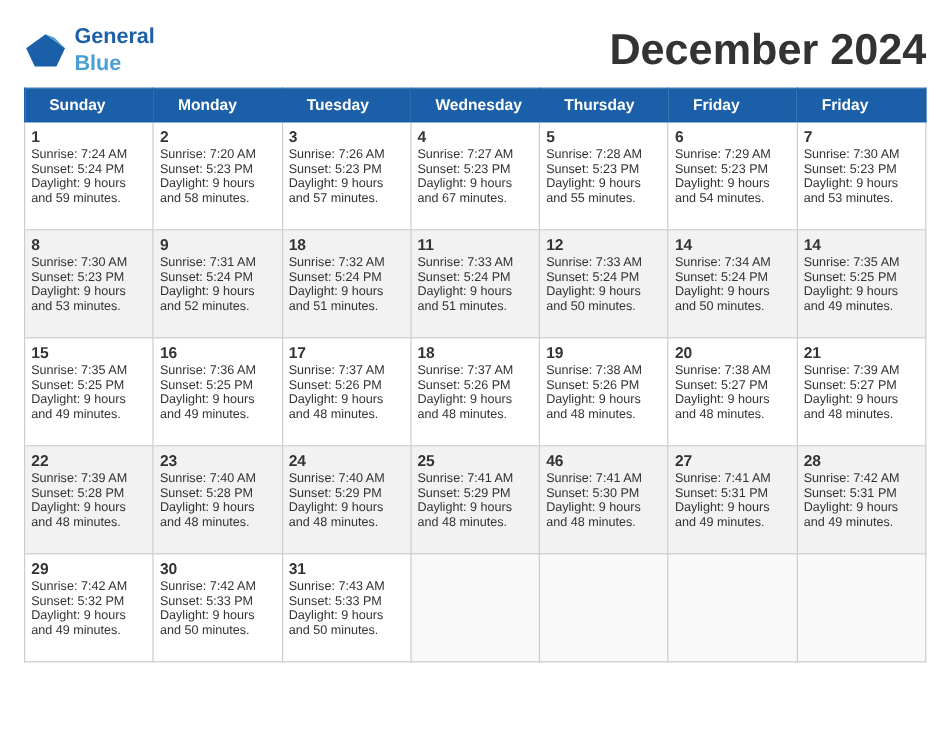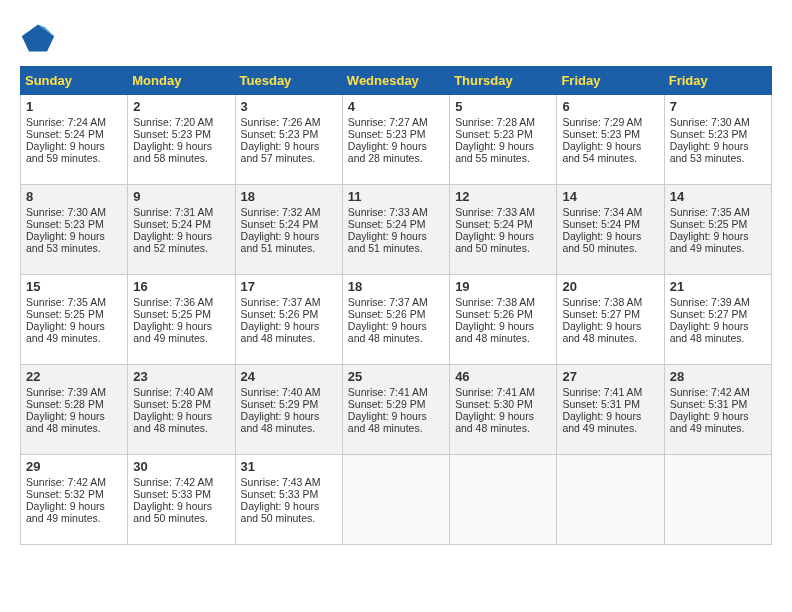--- a/index.html
+++ b/index.html
@@ -41,22 +41,22 @@
       font-size: 16px;
       color: #555;
     }
     table {
       width: 100%;
       border-collapse: collapse;
       table-layout: fixed;
     }
     th {
       background-color: #1a5fa8;
-      color: #fde047;
-      padding: 6px 4px;
+      color: #ffffff;
+      padding: 6px 20px;
       font-size: 13px;
       text-align: left;
       border: 1px solid #1a5fa8;
     }
     td {
       vertical-align: top;
       padding: 4px 5px;
       font-size: 10.5px;
       color: #333;
       border: 1px solid #ccc;
@@ -74,22 +74,27 @@
   </style>
 </head>
 <body>
 
 <div class="header">
   <div class="logo">
     <svg class="logo-icon" viewBox="0 0 40 40">
       <polygon points="20,5 38,18 30,35 10,35 2,18" fill="#1a5fa8"></polygon>
       <polygon points="20,5 38,18 28,8" fill="#4a9fd4"></polygon>
     </svg>
+    <div class="logo-text">
+      <span>General</span><br>
+      <span style="color:#4a9fd4">Blue</span>
+    </div>
   </div>
   <div class="title-block">
+    <div class="month-title">December 2024</div>
   </div>
 </div>
 
 <table>
   <thead>
     <tr>
     <th>Sunday</th>
         <th>Monday</th>
         <th>Tuesday</th>
         <th>Wednesday</th>
@@ -119,21 +124,21 @@
           <div>Sunrise: 7:26 AM</div>
           <div>Sunset: 5:23 PM</div>
           <div>Daylight: 9 hours</div>
           <div>and 57 minutes.</div>
         </td>
         <td>
           <span class="day-num">4</span>
           <div>Sunrise: 7:27 AM</div>
           <div>Sunset: 5:23 PM</div>
           <div>Daylight: 9 hours</div>
-          <div>and 28 minutes.</div>
+          <div>and 67 minutes.</div>
         </td>
         <td>
           <span class="day-num">5</span>
           <div>Sunrise: 7:28 AM</div>
           <div>Sunset: 5:23 PM</div>
           <div>Daylight: 9 hours</div>
           <div>and 55 minutes.</div>
         </td>
         <td>
           <span class="day-num">6</span>

